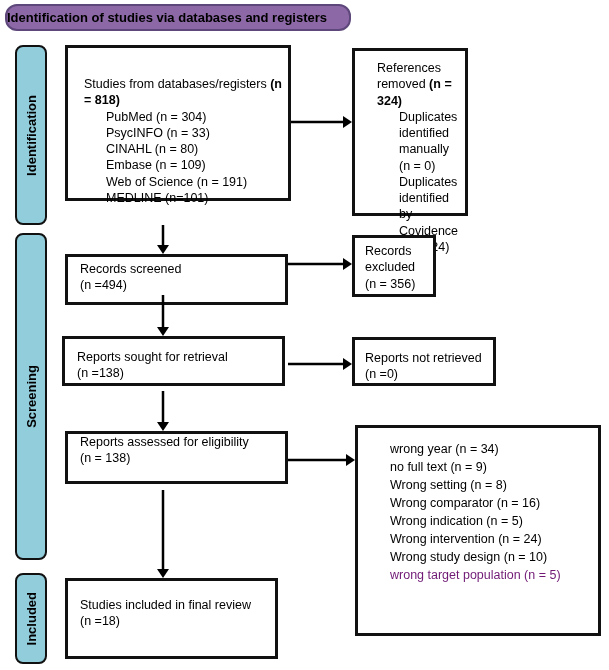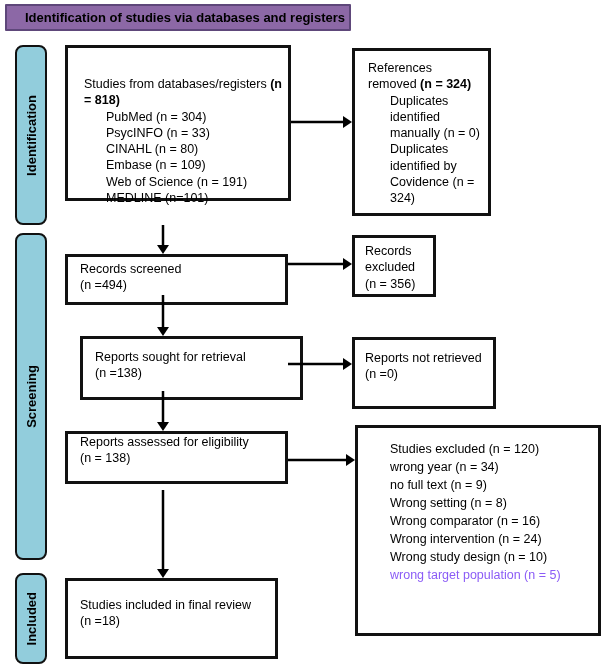--- a/index.html
+++ b/index.html
@@ -11,23 +11,23 @@
     background: #fff;
     overflow: hidden;
   }
   .abs { position: absolute; box-sizing: border-box; }
 
   
   #header {
     left: 5px; top: 4px; width: 346px; height: 27px;
     background: #8c68a6;
     border: 2px solid #5e477a;
-    border-radius: 1px;
+    border-radius: 12px;
     display: flex; align-items: center;
-    padding-left: 18px;
+    padding-left: 0;
     font-weight: bold; font-size: 13px;
   }
 
   
   .stage {
     width: 32px;
     background: #92cddc;
     border: 2.5px solid #111;
     border-radius: 8px;
     display: flex; align-items: center; justify-content: center;
@@ -44,28 +44,28 @@
   #stage-included       { left: 15px; top: 573px; height: 91px;  }
 
   
   .box {
     background: #fff;
     border: 3px solid #111;
     font-size: 12.5px;
     line-height: 1.3;
   }
   .box .indent { padding-left: 22px; }
-  .navy { color: #8b5cf6; }
+  .navy { color: #701a75; }
 
   #box-studies-from        { left: 65px;  top: 45px;  width: 226px; height: 156px; padding: 28px 6px 0 16px; }
-  #box-references-removed  { left: 352px; top: 48px;  width: 139px; height: 168px; padding: 9px 4px 0 13px; }
+  #box-references-removed  { left: 352px; top: 48px;  width: 116px; height: 168px; padding: 9px 4px 0 22px; }
   #box-records-screened    { left: 65px;  top: 254px; width: 223px; height: 51px;  padding: 4px 6px 0 12px; }
   #box-records-excluded    { left: 352px; top: 235px; width: 84px;  height: 62px;  padding: 5px 4px 6px 10px; }
-  #box-reports-sought      { left: 80px;  top: 336px; width: 223px; height: 64px;  padding: 10px 6px 0 12px; }
-  #box-reports-not-retrieved{ left: 352px; top: 337px; width: 144px; height: 72px; padding: 10px 4px 0 10px; }
+  #box-reports-sought      { left: 62px;  top: 336px; width: 223px; height: 50px;  padding: 10px 6px 0 12px; }
+  #box-reports-not-retrieved{ left: 352px; top: 337px; width: 144px; height: 49px; padding: 10px 4px 0 10px; }
   #box-reports-assessed    { left: 65px;  top: 431px; width: 223px; height: 53px;  padding: 0 6px 0 12px; }
   #box-studies-excluded    { left: 355px; top: 425px; width: 246px; height: 211px; padding: 12px 4px 0 32px; font-size: 12.5px; line-height: 1.44; }
   #box-studies-included    { left: 65px;  top: 578px; width: 213px; height: 81px;  padding: 16px 6px 0 12px; }
 
   
   #arrows { left:0; top:0; width:609px; height:670px; pointer-events:none; }
 </style>
 </head>
 <body>
 
@@ -120,25 +120,25 @@
     <div>Reports not retrieved</div>
     <div>(n =0)</div>
   </div>
 
   <div class="abs box" id="box-reports-assessed">
     <div>Reports assessed for eligibility</div>
     <div>(n = 138)</div>
   </div>
 
   <div class="abs box" id="box-studies-excluded">
-    <div>Studies excluded (n = 120)</div>
     <div>wrong year (n = 34)</div>
     <div>no full text (n = 9)</div>
     <div>Wrong setting (n = 8)</div>
     <div>Wrong comparator (n = 16)</div>
+    <div>Wrong indication (n = 5)</div>
     <div>Wrong intervention (n = 24)</div>
     <div>Wrong study design (n = 10)</div>
     <div class="navy">wrong target population (n = 5)</div>
   </div>
 
   <div class="abs box" id="box-studies-included">
     <div>Studies included in final review</div>
     <div>(n =18)</div>
   </div>
 

